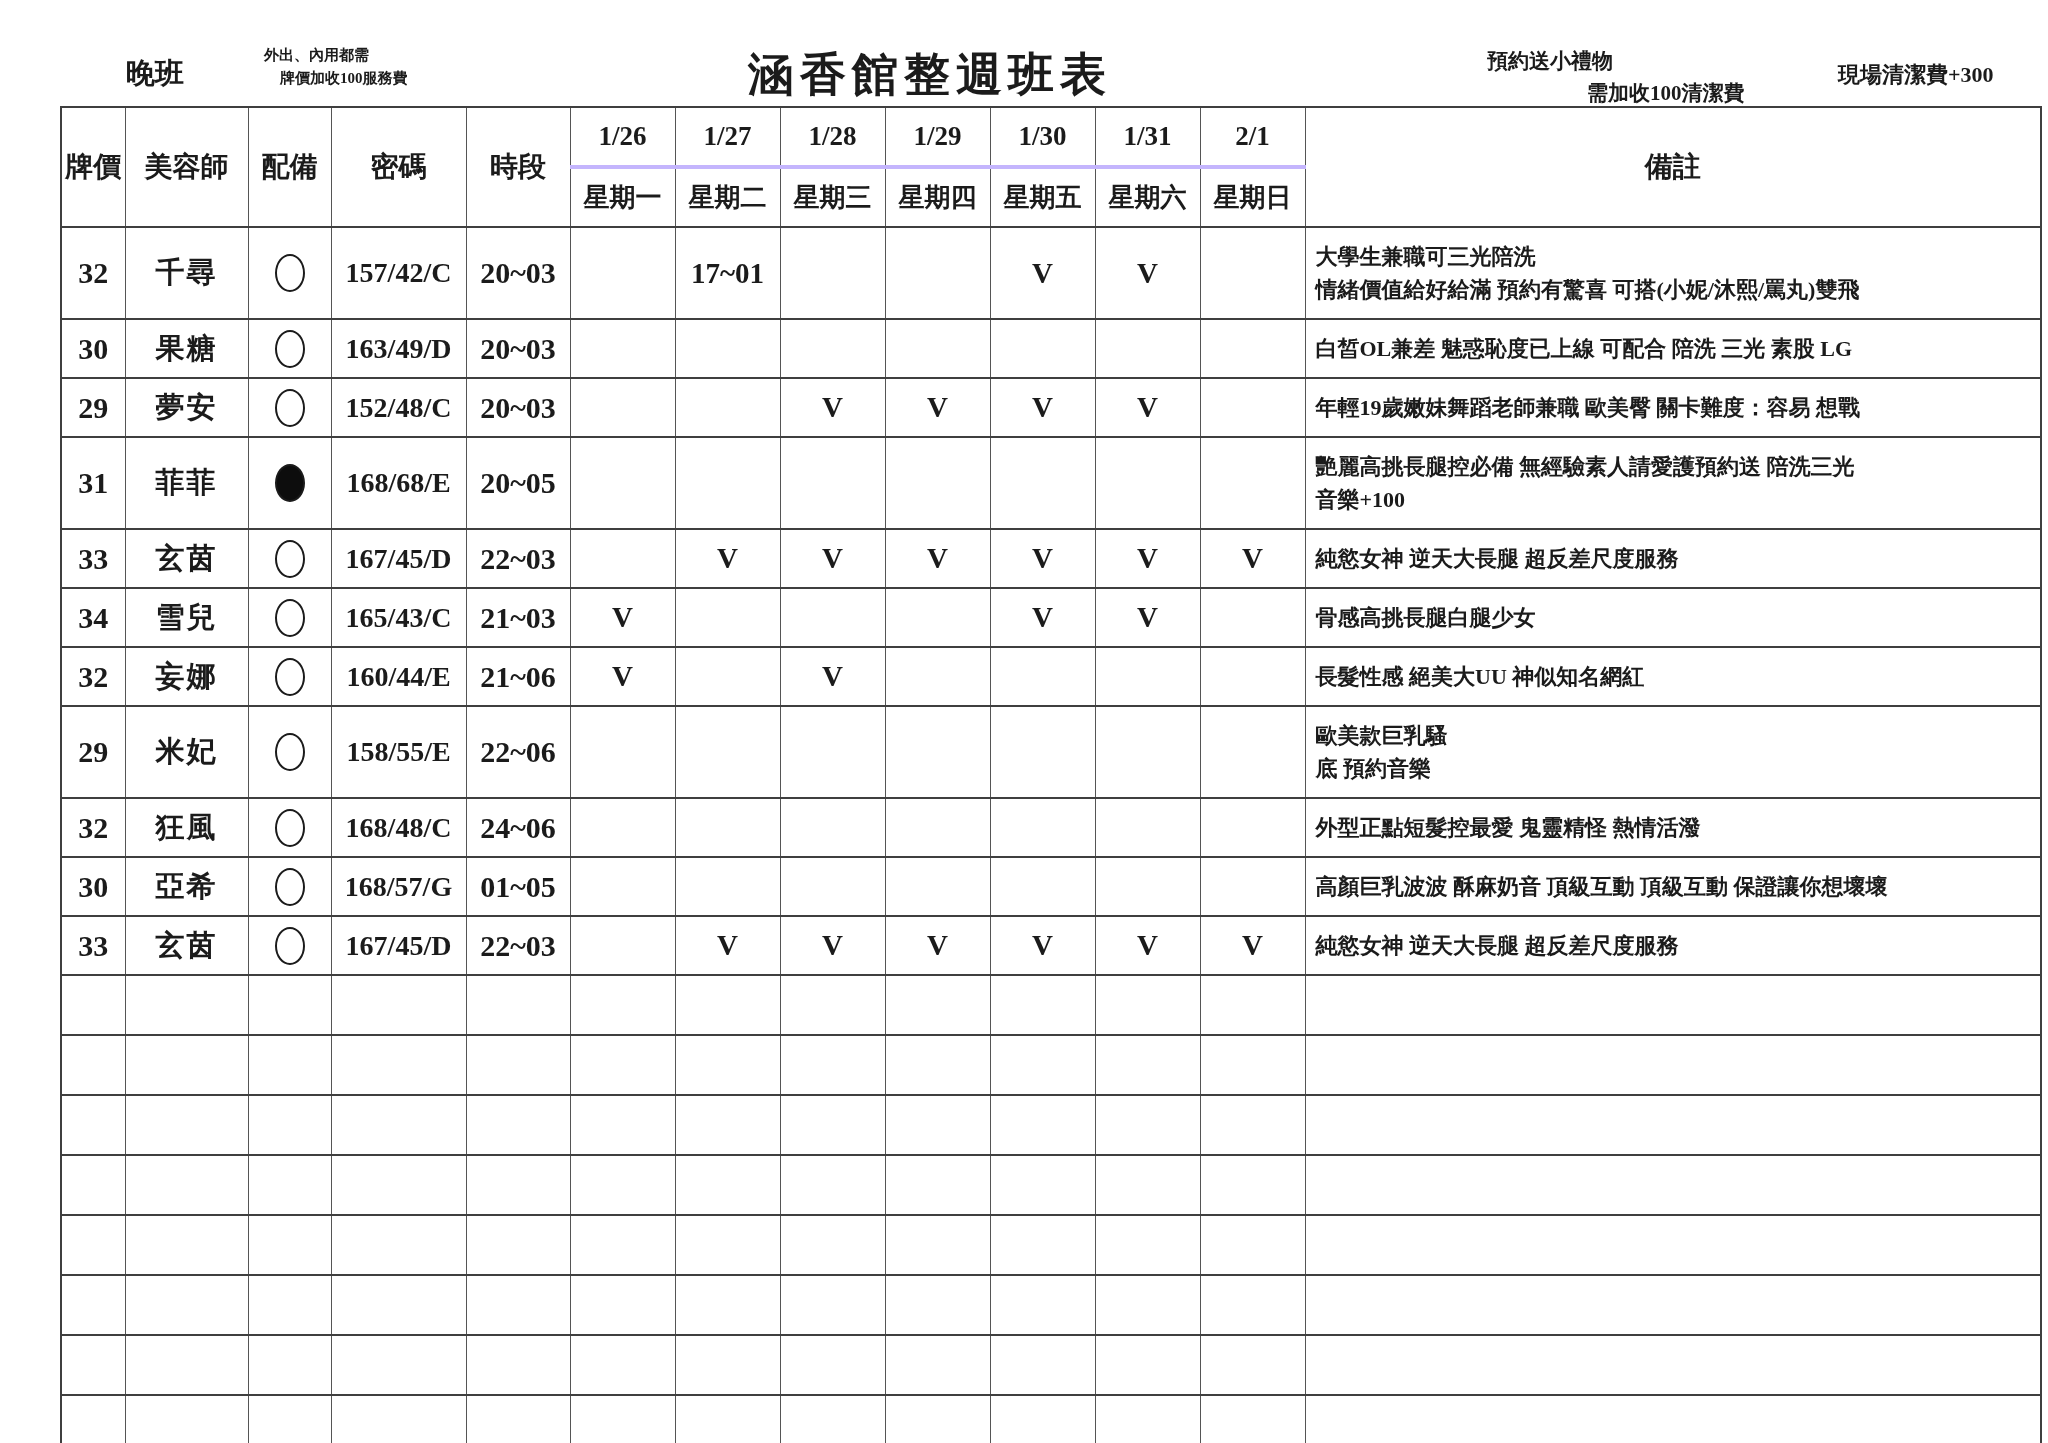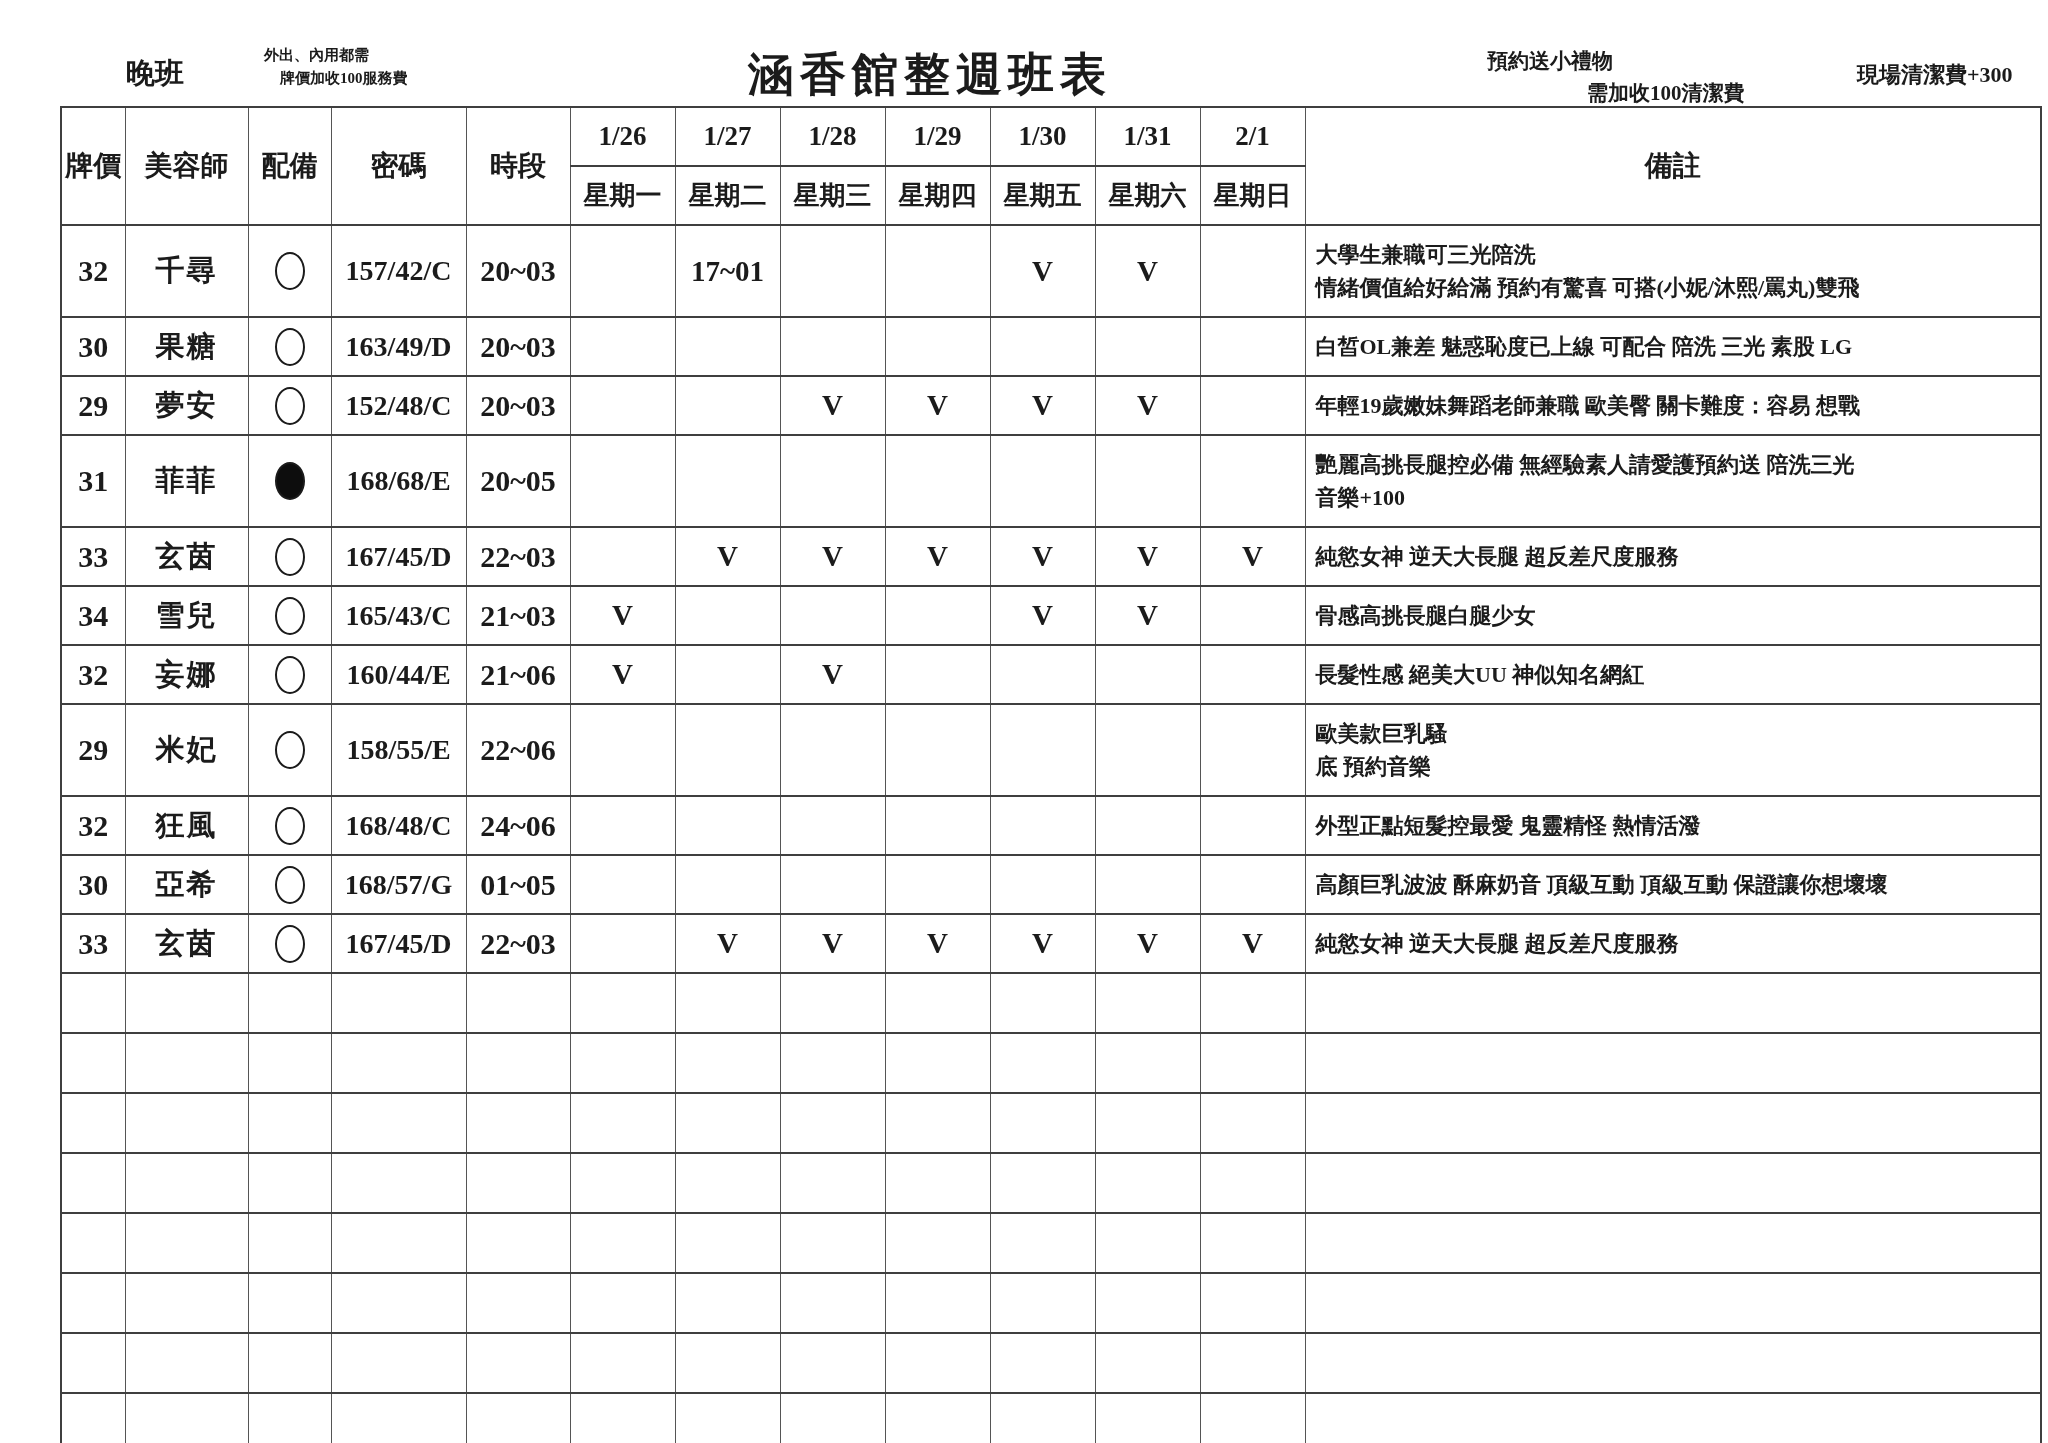--- a/index.html
+++ b/index.html
@@ -9,37 +9,37 @@
     color:#1b1b1b;
   }
   
   .hdr{position:absolute;white-space:pre-line;}
   .shift{left:126px;top:54px;font-size:29px;font-weight:bold;}
   .lnote{left:264px;top:44px;font-size:15px;font-weight:bold;line-height:1.5;}
   .lnote .l2{margin-left:16px;}
   .title{left:0;right:0;top:44px;text-align:center;font-size:46px;font-weight:bold;letter-spacing:6px;width:1860px;}
   .rnote1{left:1487px;top:46px;font-size:21px;font-weight:bold;line-height:1.5;}
   .rnote1 .l2{margin-left:100px;}
-  .rnote2{left:1838px;top:60px;font-size:22px;font-weight:bold;margin-left:19px;}
+  .rnote2{left:1838px;top:60px;font-size:22px;font-weight:bold;}
 
   
   table.sched{
     position:absolute;left:60px;top:106px;width:1982px;
     border-collapse:collapse;table-layout:fixed;
   }
   .sched th,.sched td{
     border-top:2px solid #3f3f3f;border-bottom:2px solid #3f3f3f;
     border-left:1px solid #555;border-right:1px solid #555;
     text-align:center;vertical-align:middle;
     padding:0;overflow:hidden;
   }
   .sched{border:2px solid #3f3f3f;}
   .sched th{font-weight:bold;}
   .hrow1 th{height:57px;font-size:28px;}
-  .hrow1 th.date{font-size:27px;border-bottom:1px solid #c4b5fd;}
+  .hrow1 th.date{font-size:27px;border-bottom:4px solid #c4b5fd;}
   .hrow2 th{height:57px;font-size:26px;}
   tr.dr{height:45px;}
   tr.dr.tall{height:75px;}
   tr.er{height:60px;}
   td.c-price{font-size:30px;font-weight:600;}
   td.c-name{font-size:29px;font-weight:bold;letter-spacing:2px;}
   td.c-code{font-size:28px;font-weight:600;}
   td.c-time{font-size:30px;font-weight:600;}
   td.c-day{font-size:29px;font-weight:600;}
   td.c-note{

